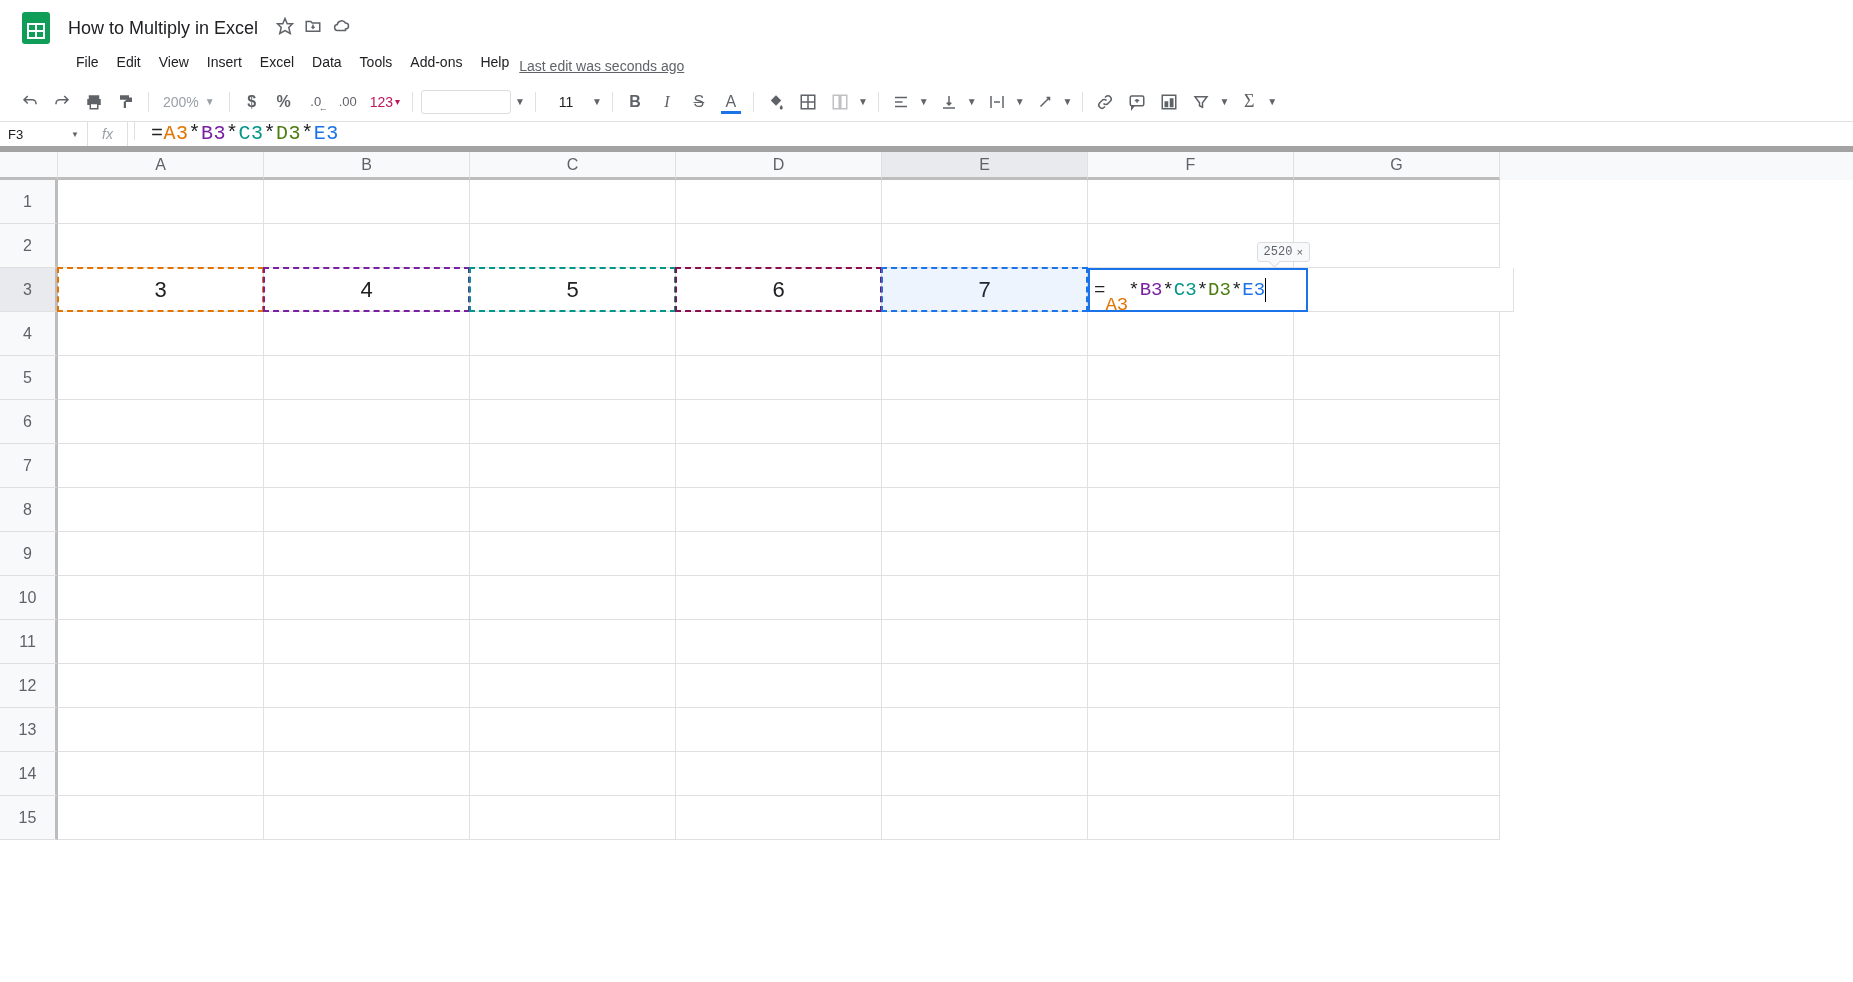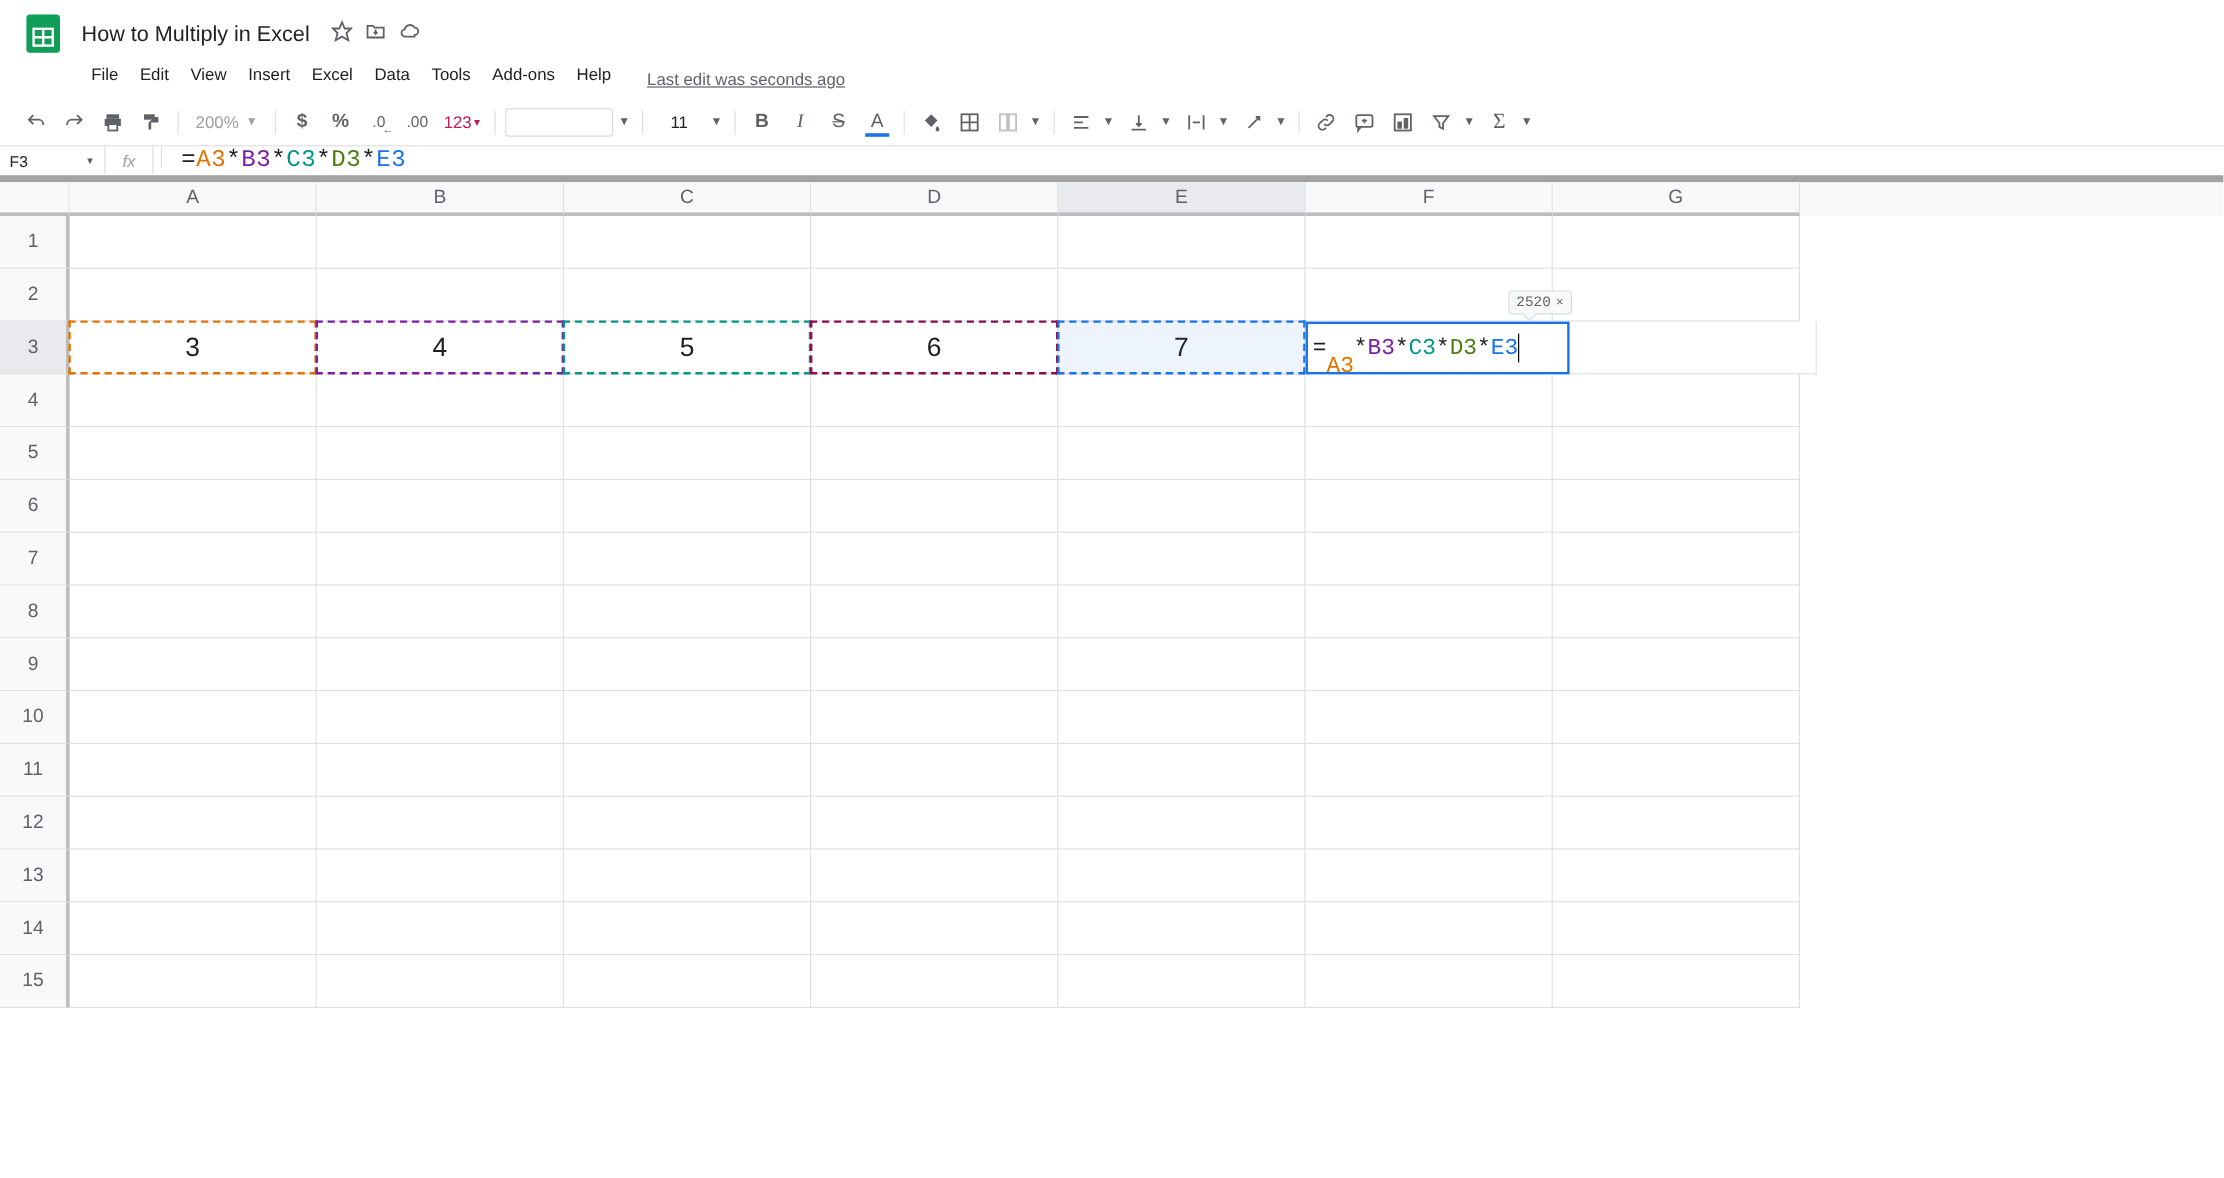--- a/index.html
+++ b/index.html
@@ -8,21 +8,21 @@
 
 .header { padding: 8px 16px 0 16px; }
 .title-row { display: flex; align-items: center; gap: 12px; }
 .logo { width: 40px; height: 40px; display: flex; align-items: center; justify-content: center; }
 .logo svg { width: 36px; height: 36px; }
 .doc-title { font-size: 18px; font-weight: 400; color: #202124; }
 .title-icons { display: flex; gap: 10px; margin-left: 6px; }
 .title-icon { color: #5f6368; cursor: pointer; }
 .menu-row { display: flex; gap: 2px; margin-left: 52px; margin-top: 2px; align-items: flex-end; }
 .menu-item { padding: 4px 8px; font-size: 14px; color: #202124; cursor: pointer; border-radius: 3px; }
-.last-edit { margin-left: 20px; font-size: 14px; color: #5f6368; text-decoration: underline; cursor: pointer; }
+.last-edit { font-size: 14px; color: #5f6368; text-decoration: underline; cursor: pointer; }
 
 
 .toolbar { display: flex; align-items: center; padding: 4px 16px; border-bottom: 1px solid #e0e0e0; gap: 4px; margin-top: 8px; min-height: 40px; }
 .tb-btn { width: 28px; height: 28px; display: flex; align-items: center; justify-content: center; cursor: pointer; border-radius: 3px; color: #5f6368; position: relative; }
 .tb-sep { width: 1px; height: 20px; background: #e0e0e0; margin: 0 4px; }
 .zoom-sel { color: #9aa0a6; font-size: 14px; padding: 0 6px; display: flex; align-items: center; gap: 6px; }
 .font-sel { width: 90px; height: 24px; border: 1px solid #dadce0; border-radius: 3px; }
 .size-sel { width: 44px; height: 24px; font-size: 14px; display: flex; align-items: center; justify-content: center; }
 .tb-drop { font-size: 10px; color: #5f6368; margin-left: -2px; padding: 0 2px; }
 .fmt-123 { font-size: 14px; color: #be185d; display: flex; align-items: center; gap: 2px; padding: 0 4px; }

